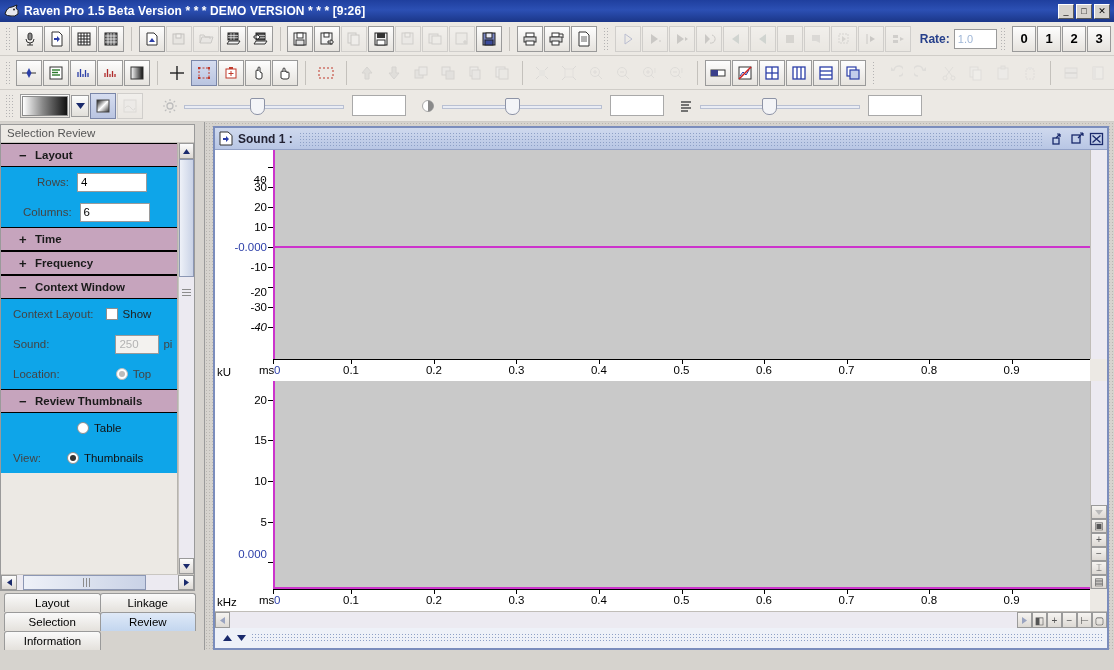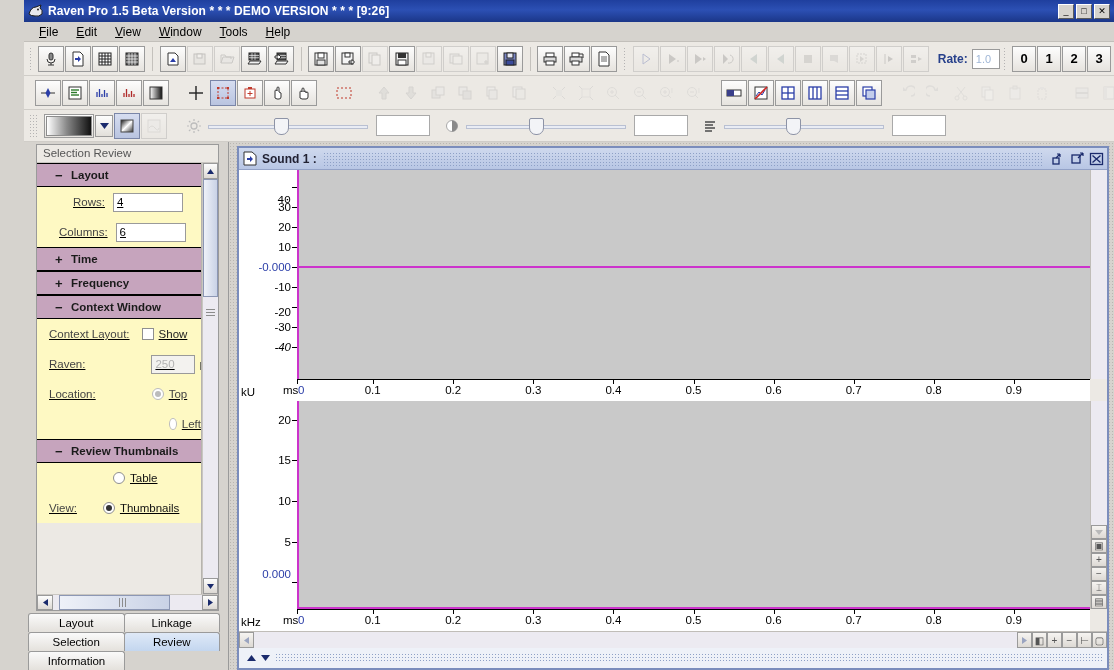--- a/index.html
+++ b/index.html
@@ -4,21 +4,21 @@
 <style>
   * { box-sizing: border-box; }
   html, body {
     margin: 0; padding: 0;
     width: 1114px; height: 670px;
     overflow: hidden;
     font-family: "Liberation Sans", sans-serif;
     font-size: 12px;
     background: #d6d3ce;
   }
-  #app { position: relative; width: 1114px; height: 528px; padding-left: 24px; }
+  #app { position: relative; width: 1114px; height: 528px; }
 
   
   .titlebar {
     height: 22px;
     background: linear-gradient(to bottom, #1f3f9e 0%, #2c50b4 45%, #1b3688 100%);
     display: flex; align-items: center;
     padding: 0 2px 0 3px;
     color: #fff;
   }
   .title-icon { width: 18px; height: 16px; margin-right: 3px; display:flex; align-items:center; justify-content:center; }
@@ -122,21 +122,21 @@
   .main { display: flex; height: calc(670px - 22px - 20px - 34px - 34px - 32px); }
 
   
   .leftpanel {
     width: 205px; background: #d6d3ce;
     display: flex; flex-direction: column;
     border-right: 1px solid #9a9a9a;
     position: relative;
   }
   .panel-box {
-    margin: 2px 9px 0 12px;
+    margin: 2px 9px 0 0;
     border: 1px solid #9a9a9a;
     background: #ece9e4;
     flex: 1; display: flex; flex-direction: column; min-height: 0;
   }
   .panel-title {
     height: 18px; background: #ece9e4; color: #555;
     font-size: 11.5px; padding: 2px 0 0 6px;
     border-bottom: 1px solid #c9c6c1;
   }
   .panel-body { flex: 1; display: flex; min-height: 0; }
@@ -147,22 +147,21 @@
   .section-head {
     background: #c6a4bd; color: #1a1a1a;
     font-weight: bold; font-size: 11.5px;
     height: 24px; display: flex; align-items: center;
     padding-left: 18px; gap: 8px;
     border-top: 1px solid #000; border-bottom: 1px solid #000;
   }
   .section-head .pm { font-weight: bold; font-size: 13px; width: 8px; }
   .row {
     display: flex; align-items: center; height: 30px; padding-left: 14px;
-    background: #fef9c3;
-    text-decoration: underline;
+    background: #0ea5e9;
   }
   .row .lab { color: #444; font-size: 11.5px; }
   .row .lab.indent { margin-left: 22px; }
   .row input.tf {
     width: 70px; height: 19px; margin-left: 8px;
     border: 1px solid #9a9a9a; background: #fff;
     font-family: "Liberation Sans", sans-serif; font-size: 11.5px;
     padding: 0 3px; color: #000;
   }
   .row input.tf.dis { color: #b3b3b3; background: #f3f2ef; }
@@ -339,28 +338,20 @@
     </span>
     <span class="title-text">Raven Pro 1.5 Beta Version  * * * DEMO VERSION * * *   [9:26]</span>
     <span class="title-spacer"></span>
     <span class="winbtns">
       <span class="winbtn">_</span>
       <span class="winbtn">□</span>
       <span class="winbtn">✕</span>
     </span>
   </div>
 
-  <div class="menubar">
-    <span class="menu-item"><u>F</u><span>ile</span></span>
-    <span class="menu-item"><u>E</u>dit</span>
-    <span class="menu-item"><u>V</u>iew</span>
-    <span class="menu-item"><u>W</u>indow</span>
-    <span class="menu-item"><u>T</u>ools</span>
-    <span class="menu-item"><u>H</u>elp</span>
-  </div>
 
   <div class="toolbar">
     <span class="grip"></span>
 
     <span class="tgroup">
       <span class="tbtn">
         <svg width="16" height="16" viewBox="0 0 16 16">
             <rect x="6" y="2" width="4" height="7" rx="2" fill="#888" stroke="#333"></rect>
             <path d="M4 8 a4 4 0 0 0 8 0" fill="none" stroke="#333"></path>
             <line x1="8" y1="12" x2="8" y2="14" stroke="#333"></line>
@@ -1019,32 +1010,28 @@
             <div class="section-head">
               <span class="pm">−</span>
               <span>Context Window</span>
             </div>
             <div class="row">
               <span class="lab" style="margin-left:-2px;">Context Layout:</span>
               <span class="cbx"></span>
               <span class="lab" style="color:#222;">Show</span>
             </div>
             <div class="row">
-              <span class="lab" style="margin-left:-2px;">Raven:</span>
+              <span class="lab" style="margin-left:-2px;">Sound:</span>
               <input class="tf dis" style="margin-left: 66px; width: 44px;" value="250">
               <span class="lab greytext" style="margin-left:4px;">pi</span>
             </div>
             <div class="row">
               <span class="lab" style="margin-left:-2px;">Location:</span>
               <span class="rad grey on" style="margin-left:56px;"></span>
               <span class="lab greytext">Top</span>
-            </div>
-            <div class="row">
-              <span class="rad grey" style="margin-left:118px;"></span>
-              <span class="lab greytext">Left</span>
             </div>
 
             <div class="section-head">
               <span class="pm">−</span>
               <span>Review Thumbnails</span>
             </div>
             <div class="row">
               <span class="rad" style="margin-left:62px;"></span>
               <span class="lab" style="color:#111;">Table</span>
             </div>

